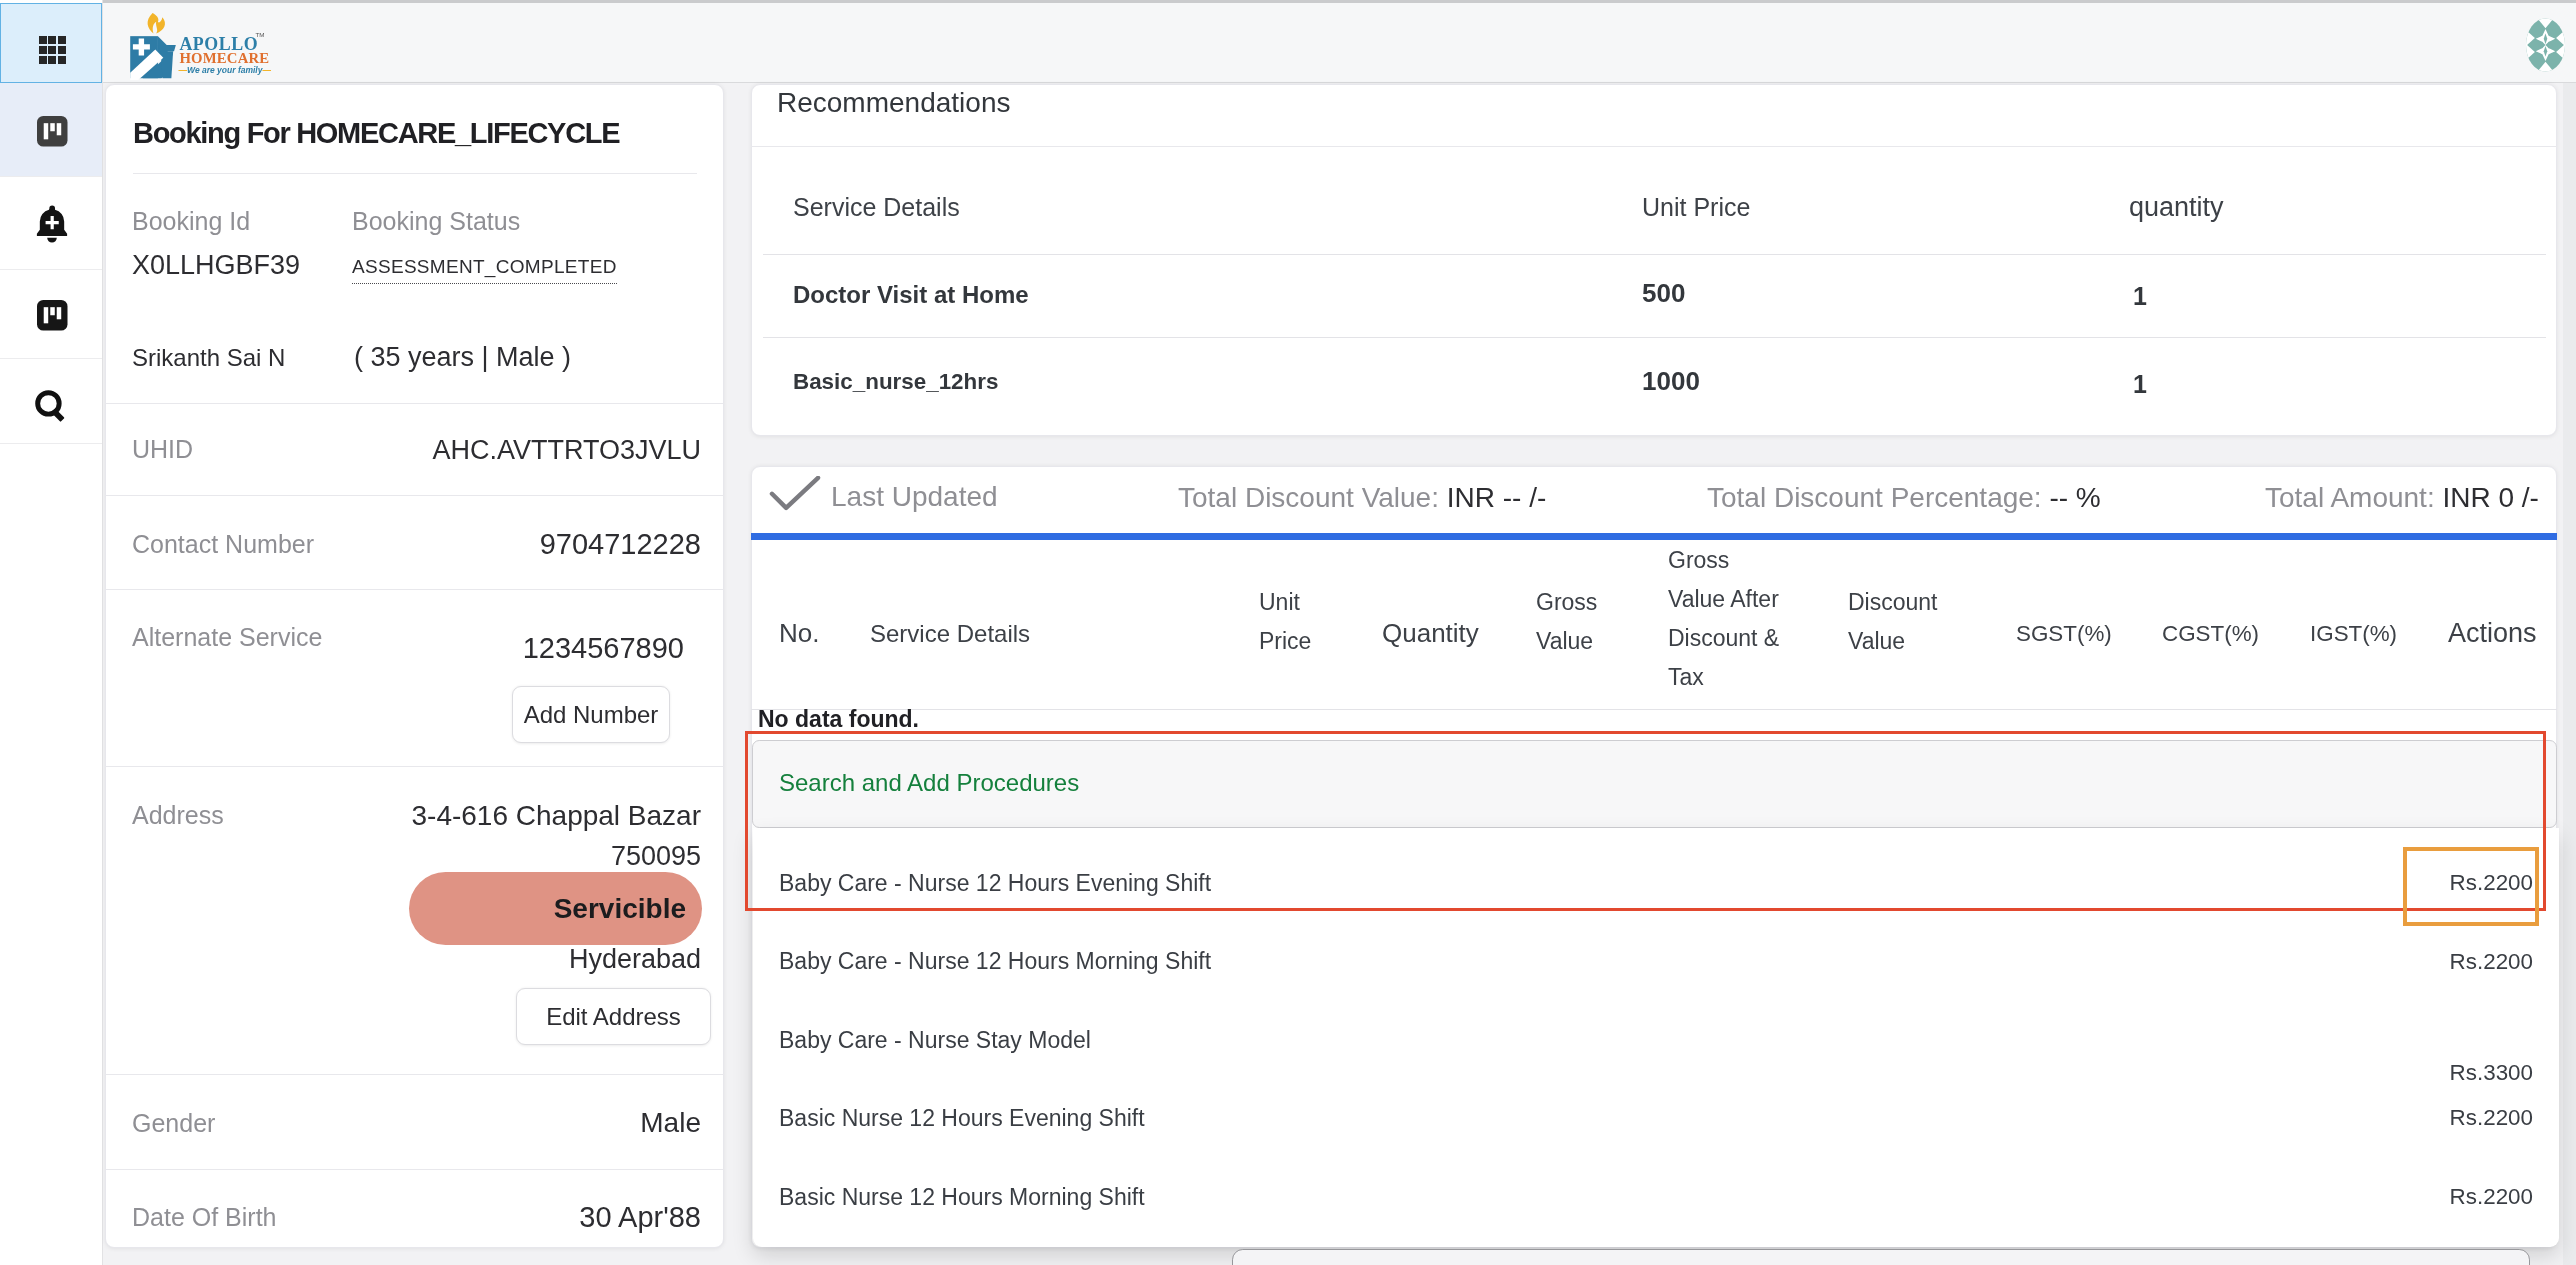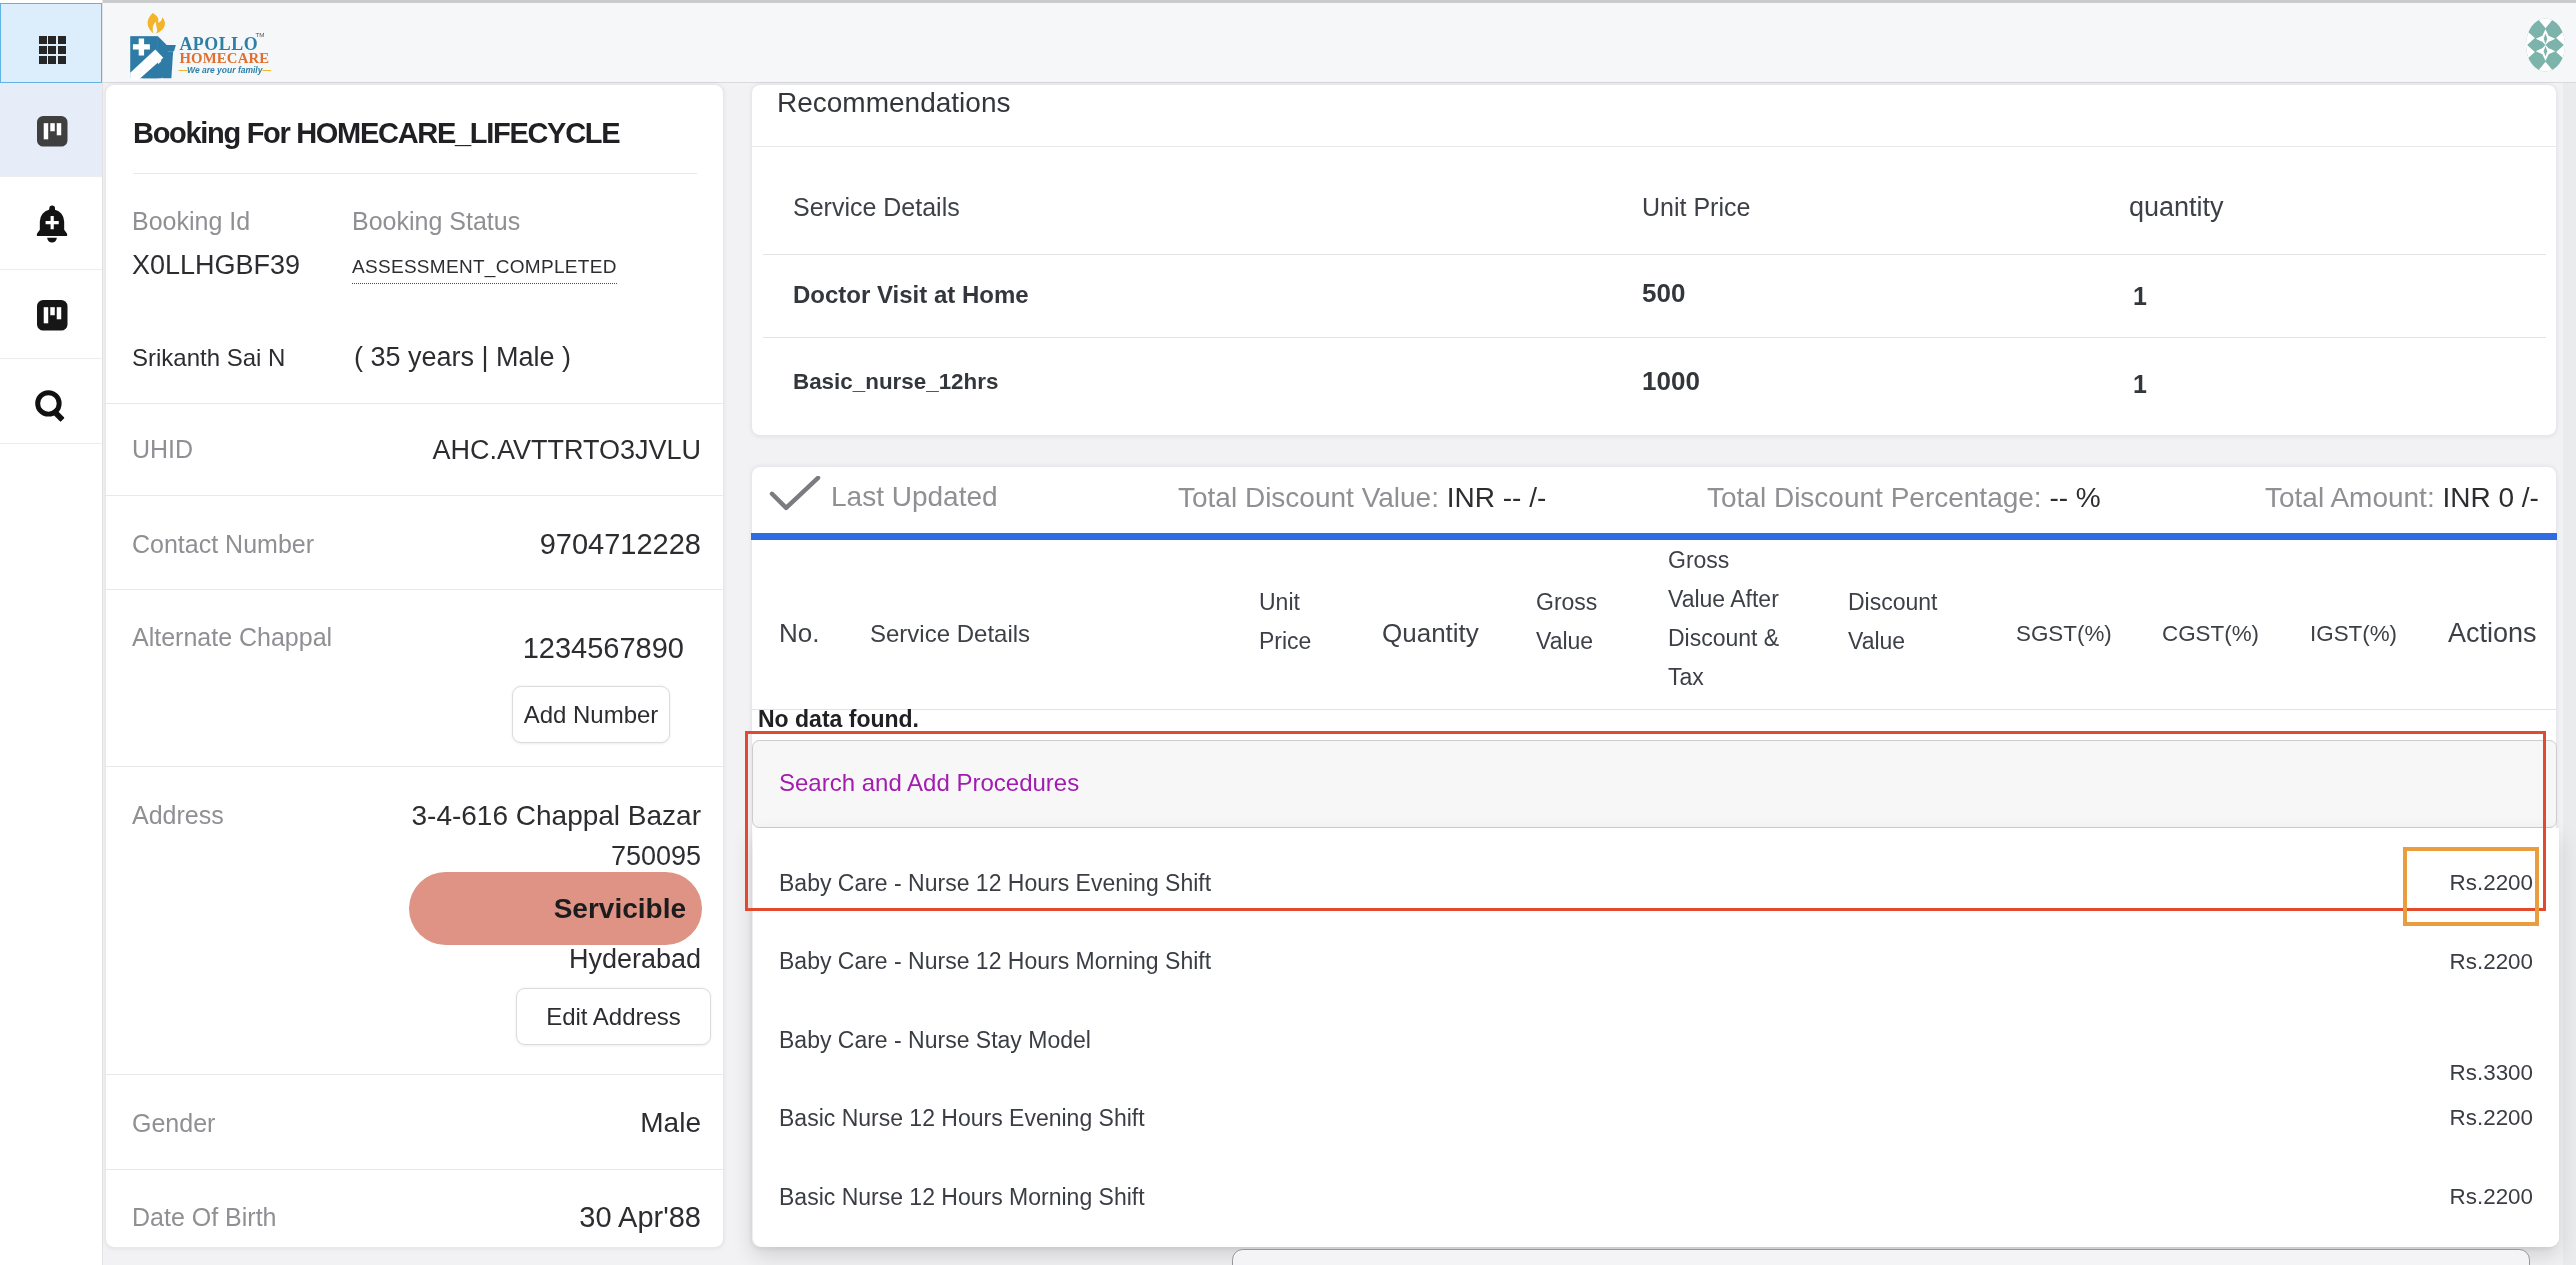--- a/index.html
+++ b/index.html
@@ -106,21 +106,21 @@
 <div class="abs" style="left:105px; top:403px; width:619px; height:0.9px; background:#e8e8ec;"></div>
 <div class="abs" style="left:105px; top:495px; width:619px; height:0.9px; background:#e8e8ec;"></div>
 <div class="abs" style="left:105px; top:589px; width:619px; height:0.9px; background:#e8e8ec;"></div>
 <div class="abs" style="left:105px; top:766px; width:619px; height:0.9px; background:#e8e8ec;"></div>
 <div class="abs" style="left:105px; top:1074px; width:619px; height:0.9px; background:#e8e8ec;"></div>
 <div class="abs" style="left:105px; top:1169px; width:619px; height:0.9px; background:#e8e8ec;"></div>
 <div class="abs" style="top:434px; font-size:25px; line-height:30.5px; color:#8f8f94; font-weight:400; white-space:nowrap;left:132px;">UHID</div>
 <div class="abs" style="top:434px; font-size:27px; line-height:32px; color:#2d2d31; font-weight:400; white-space:nowrap;right:1875px; text-align:right;">AHC.AVTTRTO3JVLU</div>
 <div class="abs" style="top:529px; font-size:25px; line-height:30.5px; color:#8f8f94; font-weight:400; white-space:nowrap;left:132px;">Contact Number</div>
 <div class="abs" style="top:527px; font-size:29px; line-height:34px; color:#2d2d31; font-weight:400; white-space:nowrap;right:1875px; text-align:right;">9704712228</div>
-<div class="abs" style="top:622px; font-size:25px; line-height:30.5px; color:#8f8f94; font-weight:400; white-space:nowrap;left:132px;">Alternate Chappal</div>
+<div class="abs" style="top:622px; font-size:25px; line-height:30.5px; color:#8f8f94; font-weight:400; white-space:nowrap;left:132px;">Alternate Service</div>
 <div class="abs" style="top:631px; font-size:29px; line-height:34px; color:#2d2d31; font-weight:400; white-space:nowrap;right:1892px; text-align:right;">1234567890</div>
 <div class="abs" style="left:512px; top:686px; width:158px; height:57px; background:#fff; border:0.9px solid #dcdce0; border-radius:9px; box-shadow:0 0.9px 2.7px rgba(0,0,0,.08); text-align:center; line-height:56px; font-size:24px; color:#2d2d31;">Add Number</div>
 <div class="abs" style="top:800px; font-size:25px; line-height:30.5px; color:#8f8f94; font-weight:400; white-space:nowrap;left:132px;">Address</div>
 <div class="abs" style="top:799px; font-size:28px; line-height:33px; color:#2d2d31; font-weight:400; white-space:nowrap;right:1875px; text-align:right;">3-4-616 Chappal Bazar</div>
 <div class="abs" style="top:840px; font-size:27px; line-height:32px; color:#2d2d31; font-weight:400; white-space:nowrap;right:1875px; text-align:right;">750095</div>
 <div class="abs" style="left:409px; top:872px; width:293px; height:73px; background:#df9384; border-radius:37px; text-align:right; padding-right:16px; line-height:73px; font-size:28px; font-weight:700; color:#1c1c1e;">Servicible</div>
 <div class="abs" style="top:943px; font-size:27px; line-height:32px; color:#2d2d31; font-weight:400; white-space:nowrap;right:1875px; text-align:right;">Hyderabad</div>
 <div class="abs" style="left:516px; top:988px; width:195px; height:57px; background:#fff; border:0.9px solid #dcdce0; border-radius:9px; box-shadow:0 0.9px 2.7px rgba(0,0,0,.08); text-align:center; line-height:56px; font-size:24px; color:#2d2d31;">Edit Address</div>
 <div class="abs" style="top:1108px; font-size:25px; line-height:30.5px; color:#8f8f94; font-weight:400; white-space:nowrap;left:132px;">Gender</div>
 <div class="abs" style="top:1106px; font-size:28px; line-height:33px; color:#2d2d31; font-weight:400; white-space:nowrap;right:1875px; text-align:right;">Male</div>
@@ -156,21 +156,21 @@
 <div class="abs" style="left:1536px; top:583px; font-size:23px; line-height:39px; color:#3d4147; white-space:nowrap;">Gross<br>Value</div>
 <div class="abs" style="left:1668px; top:541px; font-size:23px; line-height:39px; color:#3d4147; white-space:nowrap;">Gross<br>Value After<br>Discount &amp;<br>Tax</div>
 <div class="abs" style="left:1848px; top:583px; font-size:23px; line-height:39px; color:#3d4147; white-space:nowrap;">Discount<br>Value</div>
 <div class="abs" style="left:2016px; top:614px; font-size:22.4px; line-height:39px; color:#3d4147; white-space:nowrap;">SGST(%)</div>
 <div class="abs" style="left:2162px; top:614px; font-size:22.4px; line-height:39px; color:#3d4147; white-space:nowrap;">CGST(%)</div>
 <div class="abs" style="left:2310px; top:614px; font-size:22.4px; line-height:39px; color:#3d4147; white-space:nowrap;">IGST(%)</div>
 <div class="abs" style="left:2448px; top:614px; font-size:27px; line-height:39px; color:#3d4147; white-space:nowrap;">Actions</div>
 <div class="abs" style="left:751px; top:709px; width:1806px; height:0.9px; background:#e3e3e7;"></div>
 <div class="abs" style="top:705px; font-size:23px; line-height:29px; color:#202024; font-weight:700; white-space:nowrap;left:758px;">No data found.</div>
 <div class="abs" style="left:752px; top:740px; width:1805px; height:88px; background:#f7f7f8; border:1.8px solid #cdcdd1; border-radius:7.2px;"></div>
-<div class="abs" style="top:768px; font-size:24px; line-height:29px; color:#a21caf; font-weight:400; white-space:nowrap;left:779px;">Search and Add Procedures</div>
+<div class="abs" style="top:768px; font-size:24px; line-height:29px; color:#15803d; font-weight:400; white-space:nowrap;left:779px;">Search and Add Procedures</div>
 <div class="abs" style="left:753px; top:828px; width:1806px; height:419px; background:#fff; border-radius:0 0 9px 9px; box-shadow:0 9px 21.5px rgba(0,0,0,.14);"></div>
 <div class="abs" style="top:869px; font-size:23px; line-height:29px; color:#3a3e44; font-weight:400; white-space:nowrap;left:779px;">Baby Care - Nurse 12 Hours Evening Shift</div>
 <div class="abs" style="top:869px; font-size:22.4px; line-height:28px; color:#3a3e44; font-weight:400; white-space:nowrap;right:43px; text-align:right;">Rs.2200</div>
 <div class="abs" style="top:947px; font-size:23px; line-height:29px; color:#3a3e44; font-weight:400; white-space:nowrap;left:779px;">Baby Care - Nurse 12 Hours Morning Shift</div>
 <div class="abs" style="top:948px; font-size:22.4px; line-height:28px; color:#3a3e44; font-weight:400; white-space:nowrap;right:43px; text-align:right;">Rs.2200</div>
 <div class="abs" style="top:1026px; font-size:23px; line-height:29px; color:#3a3e44; font-weight:400; white-space:nowrap;left:779px;">Baby Care - Nurse Stay Model</div>
 <div class="abs" style="top:1027px; font-size:22.4px; line-height:28px; color:#3a3e44; font-weight:400; white-space:nowrap;right:43px; text-align:right;margin-top:32px;">Rs.3300</div>
 <div class="abs" style="top:1104px; font-size:23px; line-height:29px; color:#3a3e44; font-weight:400; white-space:nowrap;left:779px;">Basic Nurse 12 Hours Evening Shift</div>
 <div class="abs" style="top:1104px; font-size:22.4px; line-height:28px; color:#3a3e44; font-weight:400; white-space:nowrap;right:43px; text-align:right;">Rs.2200</div>
 <div class="abs" style="top:1183px; font-size:23px; line-height:29px; color:#3a3e44; font-weight:400; white-space:nowrap;left:779px;">Basic Nurse 12 Hours Morning Shift</div>

